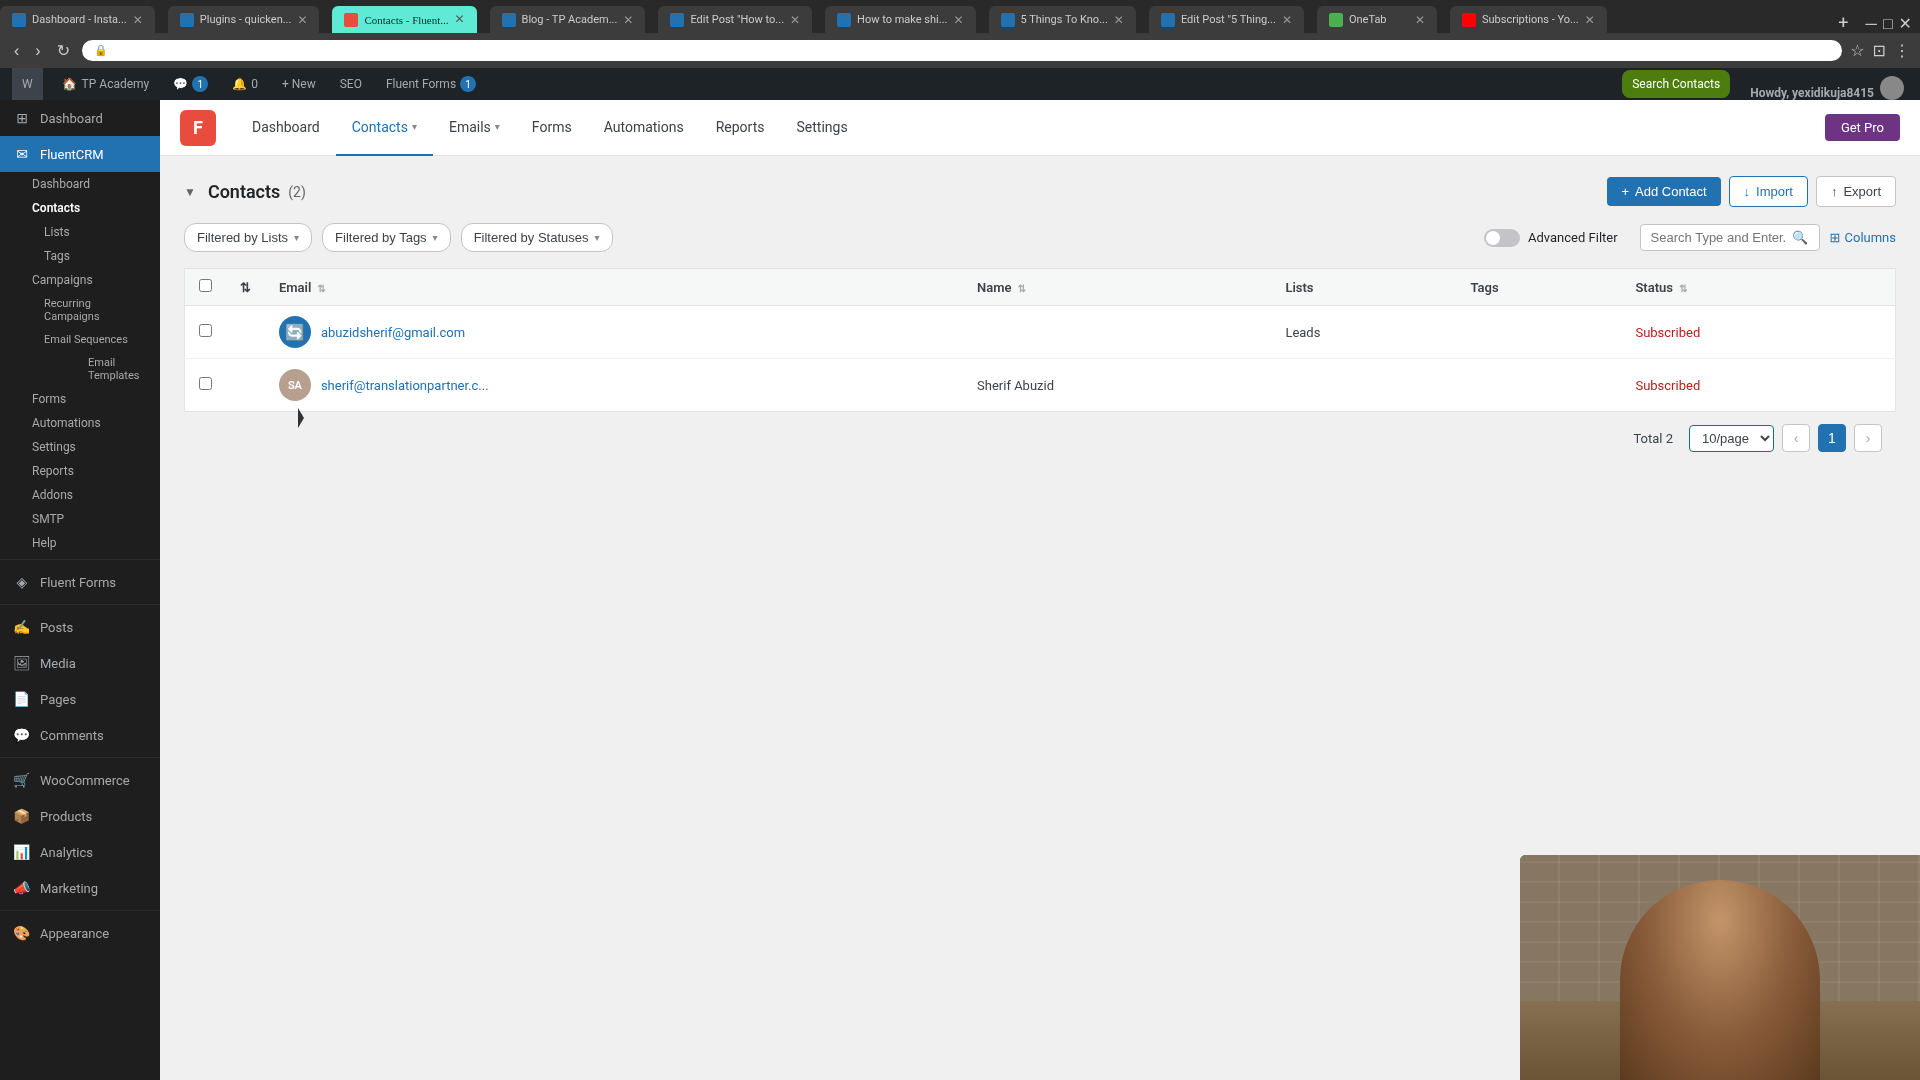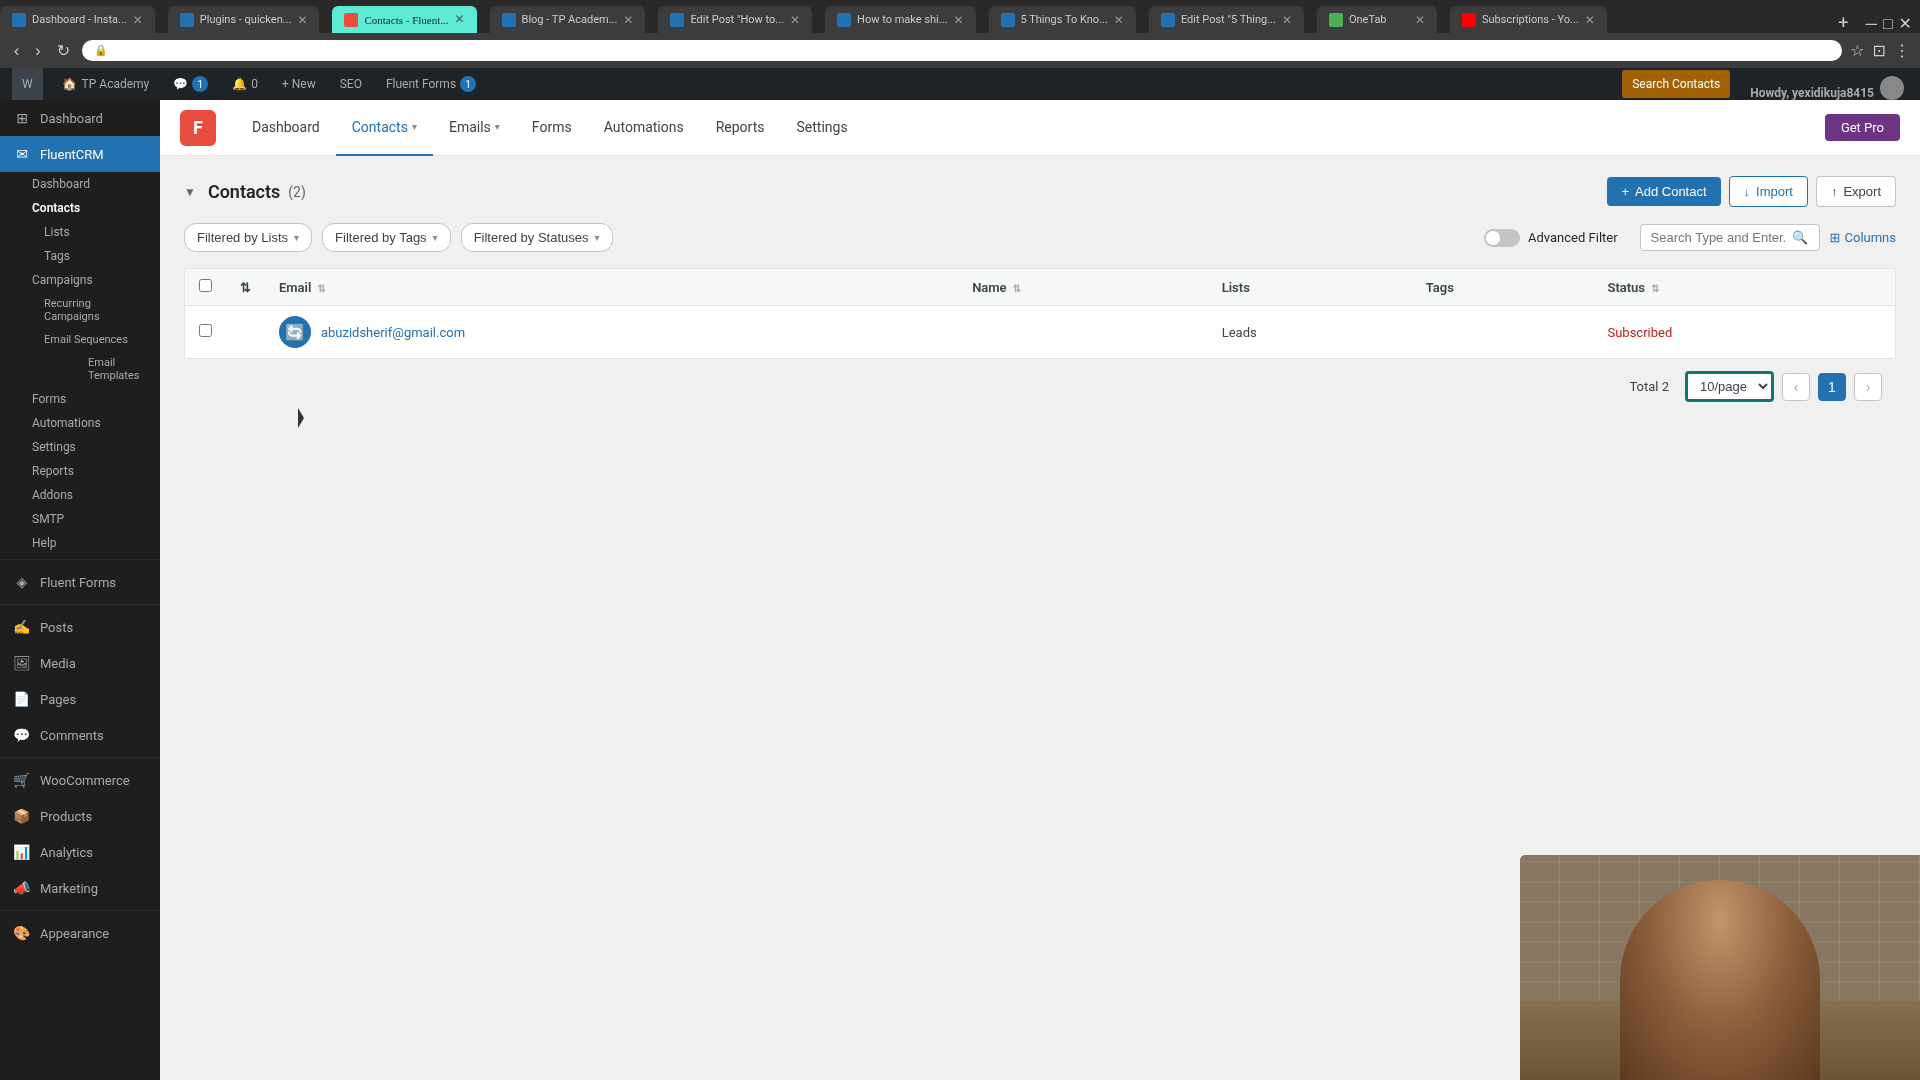--- a/index.html
+++ b/index.html
@@ -22,21 +22,21 @@
     .address-bar .lock-icon { color: #666; font-size: 11px; }
     .address-text { flex: 1; }
     .browser-actions { display: flex; align-items: center; gap: 8px; color: #ccc; font-size: 16px; }
 
     
     .wp-admin-bar { background: #1d2327; color: #a7aaad; display: flex; align-items: center; height: 32px; padding: 0 12px; gap: 16px; flex-shrink: 0; font-size: 12px; }
     .wp-admin-bar .wp-logo { background: #3c434a; padding: 0 10px; height: 32px; display: flex; align-items: center; color: #a7aaad; }
     .wp-admin-bar-item { display: flex; align-items: center; gap: 4px; color: #a7aaad; cursor: pointer; padding: 0 4px; height: 32px; }
     .wp-admin-bar .spacer { flex: 1; }
     .wp-admin-bar .howdy { display: flex; align-items: flex-end; gap: 6px; font-weight: bold; }
-    .search-contacts-btn { background: #a16207; color: #fff; padding: 7px 10px; border-radius: 3px; font-size: 12px; cursor: pointer; }
+    .search-contacts-btn { background: #4d7c0f; color: #fff; padding: 7px 10px; border-radius: 8px; font-size: 12px; cursor: pointer; }
     .new-btn { display: flex; align-items: center; gap: 3px; color: #a7aaad; }
     .notif-badge { background: #2271b1; color: #fff; border-radius: 50%; width: 16px; height: 16px; font-size: 10px; display: flex; align-items: center; justify-content: center; }
 
     
     .wp-main { display: flex; flex: 1; overflow: hidden; }
 
     
     .sidebar { width: 160px; background: #1e1e1e; flex-shrink: 0; overflow-y: auto; color: #a7aaad; font-size: 13px; }
     .sidebar-item { padding: 8px 12px; display: flex; align-items: center; gap: 8px; cursor: pointer; }
     .sidebar-item.active { background: #2271b1; color: #fff; }
@@ -90,21 +90,21 @@
     .avatar-email { display: flex; align-items: center; gap: 10px; }
     .avatar-circle { width: 32px; height: 32px; border-radius: 50%; display: flex; align-items: center; justify-content: center; font-size: 14px; font-weight: bold; flex-shrink: 0; }
     .avatar-blue { background: #2271b1; color: #fff; }
     .avatar-img { width: 32px; height: 32px; border-radius: 50%; background: #ccc; display: flex; align-items: center; justify-content: center; font-size: 12px; overflow: hidden; }
     .email-link { color: #2271b1; text-decoration: none; }
     .status-badge { color: #b91c1c; font-size: 13px; }
 
     
     .pagination-row { display: flex; align-items: center; justify-content: flex-end; padding: 12px 14px; gap: 8px; }
     .pagination-info { font-size: 13px; color: #3c434a; margin-right: 8px; }
-    .per-page-select { border: 3px solid #0f766e; border-radius: 4px; padding: 4px 8px; font-size: 13px; color: #3c434a; background: #fff; }
+    .per-page-select { border: 1px solid #0f766e; border-radius: 4px; padding: 4px 8px; font-size: 13px; color: #3c434a; background: #fff; }
     .page-nav-btn { width: 28px; height: 28px; border: 1px solid #c3c4c7; background: #fff; border-radius: 4px; display: flex; align-items: center; justify-content: center; cursor: pointer; font-size: 14px; color: #aaa; }
     .page-nav-btn.active { background: #2271b1; color: #fff; border-color: #2271b1; }
 
     
     .video-overlay { position: fixed; bottom: 0; right: 0; width: 400px; height: 225px; background: #222; z-index: 1000; border-top-left-radius: 6px; overflow: hidden; }
     .video-content { width: 100%; height: 100%; position: relative; }
     .video-bg { width: 100%; height: 100%; background: linear-gradient(135deg, #555 0%, #333 100%); display: flex; align-items: center; justify-content: center; }
 
     
     .cursor { position: fixed; left: 298px; top: 408px; width: 12px; height: 20px; pointer-events: none; z-index: 9999; }
@@ -424,20 +424,44 @@
       <td>
         <span>Leads</span>
       </td>
       <td>
         <span></span>
       </td>
       <td>
         <span class="status-badge">Subscribed</span>
       </td>
     </tr>
+            <tr>
+      <td class="checkbox-col">
+        <input type="checkbox" style="">
+      </td>
+      <td></td>
+      <td>
+        <div class="avatar-email">
+          <div class="avatar-img" style="background:#b8a090;color:#fff;font-size:11px;font-weight:600;">SA</div>
+          <a class="email-link" href="#">sherif@translationpartner.c...</a>
+        </div>
+      </td>
+      <td>
+        <span>Sherif Abuzid</span>
+      </td>
+      <td>
+        <span></span>
+      </td>
+      <td>
+        <span></span>
+      </td>
+      <td>
+        <span class="status-badge">Subscribed</span>
+      </td>
+    </tr>
           </tbody>
       </table>
 
       <div class="pagination-row">
         <span class="pagination-info">Total 2</span>
         <select class="per-page-select">
           <option>10/page</option>
           <option>25/page</option>
           <option>50/page</option>
         </select>

